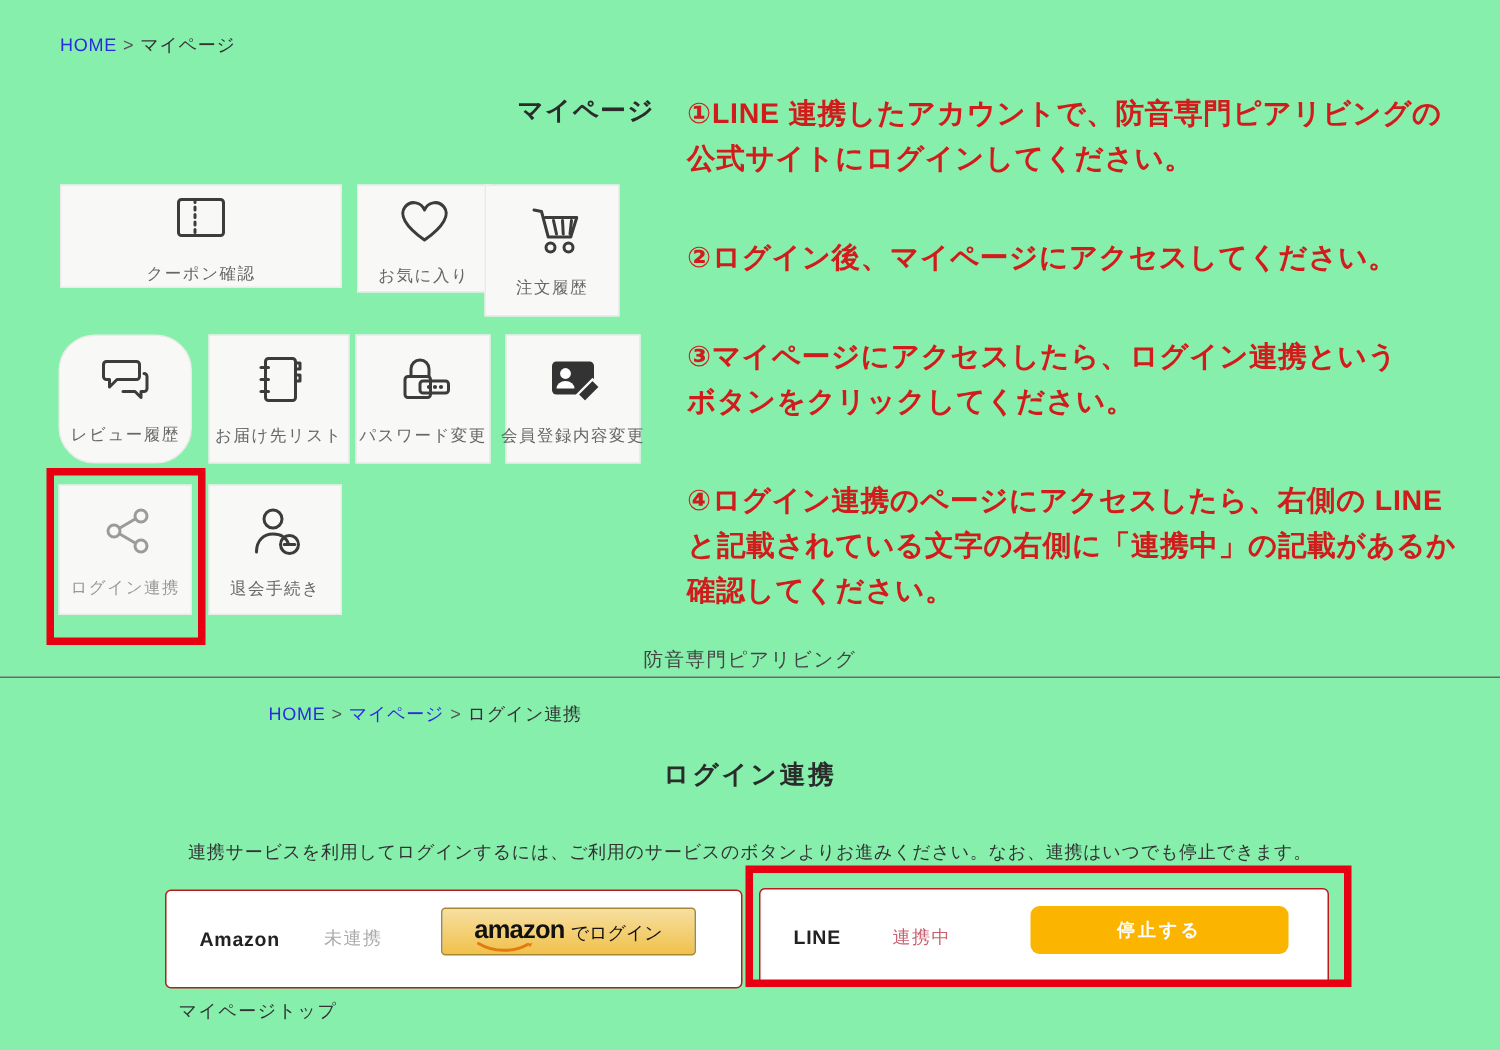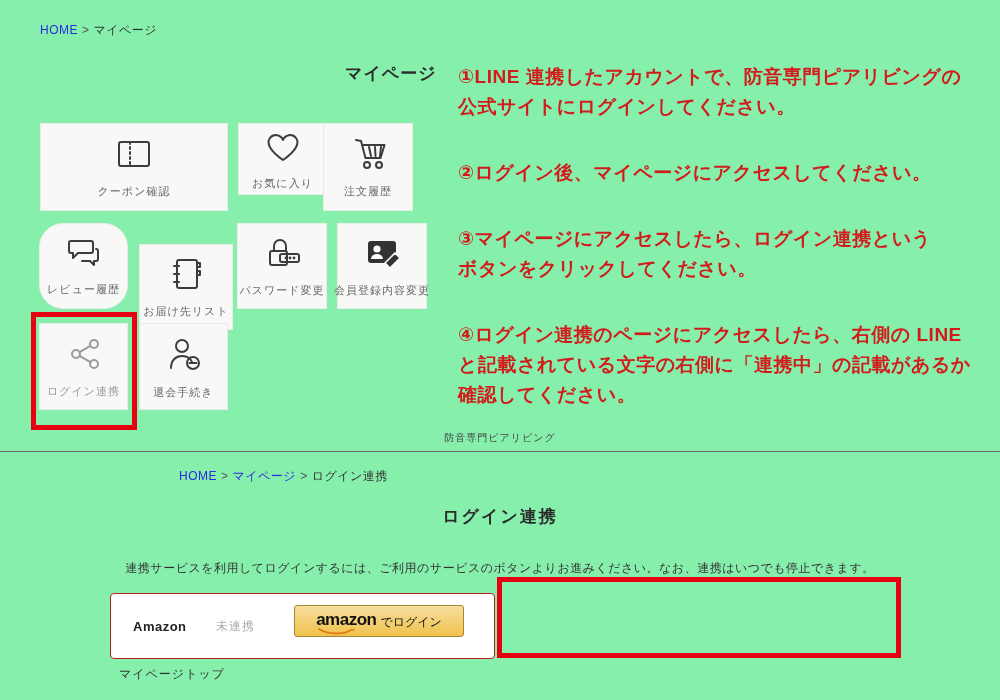--- a/index.html
+++ b/index.html
@@ -16,42 +16,42 @@
 
   
   .s1-title { position:absolute; left:345px; top:62px; font-size:17px; font-weight:bold; color:#2b2b2b; letter-spacing:1px; }
 
   
   .card { position:absolute; background:#f8f8f7; border:1px solid #ebebea; display:flex; flex-direction:column; align-items:center; justify-content:center; gap:11px; cursor:pointer; }
   .card .lbl { font-size:11px; color:#666; letter-spacing:1px; white-space:nowrap; }
   .card svg { display:block; }
   .ic-stroke { stroke:#3c3c3c; stroke-width:2; fill:none; stroke-linecap:round; stroke-linejoin:round; }
   .ic-gray   { stroke:#9b9b9b; stroke-width:2; fill:none; stroke-linecap:round; }
-  #card-coupon   { left:40px;  top:123px; width:188px; height:88px; }
+  #card-coupon   { left:40px;  top:123px; width:188px; height:69px; }
   #card-favorite { left:238px; top:123px; width:89px;  height:72px; }
   #card-orders   { left:323px; top:123px; width:90px;  height:88px; }
   #card-review   { left:39px;  top:223px; width:89px;  height:86px;border-radius:24px; }
-  #card-address  { left:139px; top:223px; width:94px;  height:86px;margin-top:21px; }
+  #card-address  { left:139px; top:223px; width:94px;  height:86px; }
   #card-password { left:237px; top:223px; width:90px;  height:86px; }
   #card-member   { left:337px; top:223px; width:90px;  height:86px; }
   #card-linkage  { left:39px;  top:323px; width:89px;  height:87px; }
   #card-linkage .lbl { color:#9a9a9a; }
   #card-withdraw { left:139px; top:323px; width:89px;  height:87px; }
 
   
   .red-box { position:absolute; border:5px solid #e60012; pointer-events:none; }
   #red-box-1 { left:31px;  top:312px; width:106px; height:118px; }
   #red-box-2 { left:497px; top:577px; width:404px; height:81px; }
 
   
   .instructions { position:absolute; left:458px; top:62px; width:548px; color:#d21c1c; font-size:19px; font-weight:bold; line-height:30px; }
   .instructions p { white-space:pre-line; margin:0 0 36px 0; letter-spacing:.5px; }
 
   
-  .site-foot { position:absolute; left:0; right:0; top:431px; text-align:center; font-size:10px; color:#444; letter-spacing:1px; }
+  .site-foot { position:absolute; left:0; right:0; top:431px; text-align:center; font-size:13px; color:#444; letter-spacing:1px; }
   .divider { position:absolute; left:0; top:451px; width:1000px; height:1px; background:#6b6b6b; }
 
   
   .s2-title { position:absolute; left:0; right:0; top:505px; text-align:center; font-size:17px; font-weight:bold; color:#2b2b2b; letter-spacing:2px; }
   .s2-desc  { position:absolute; left:0; right:0; top:560px; text-align:center; font-size:12px; color:#333; letter-spacing:.5px; }
 
   .svc-card { position:absolute; height:66px; background:#fff; border:1px solid #b91c1c; border-radius:4px; }
   #amazon-card { left:110px; top:593px; width:385px; }
   #line-card   { left:506px; top:592px; width:380px; }
   .svc-name   { position:absolute; top:50%; transform:translateY(-50%); font-size:13px; font-weight:bold; color:#222; letter-spacing:.5px; }
@@ -220,18 +220,23 @@
     <span class="svc-status">未連携</span>
     <div class="amazon-btn">
       <span class="az-logo"><span>amazon</span><svg width="40" height="8" viewBox="0 0 40 8">
             <path d="M2 2 C12 8 26 8 35 2.5" stroke="#e47911" stroke-width="2" fill="none" stroke-linecap="round"></path>
             <path d="M35 2.5 l3 -1 l-1.5 3 z" fill="#e47911"></path>
           </svg></span>
       <span class="az-suffix">でログイン</span>
     </div>
   </div>
 
+  <div class="svc-card" id="line-card">
+    <span class="svc-name">LINE</span>
+    <span class="svc-status">連携中</span>
+    <button class="stop-btn">停止する</button>
+  </div>
 
   <div class="red-box" id="red-box-2"></div>
 
   <a class="back-link">マイページトップ</a>
 
 </div>
 
 </body></html>

